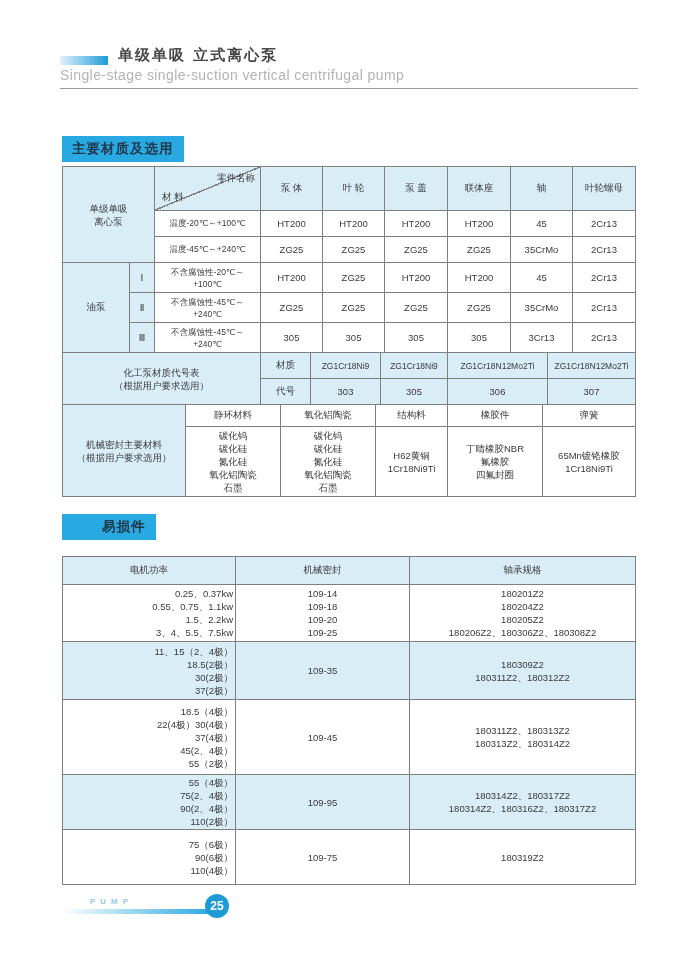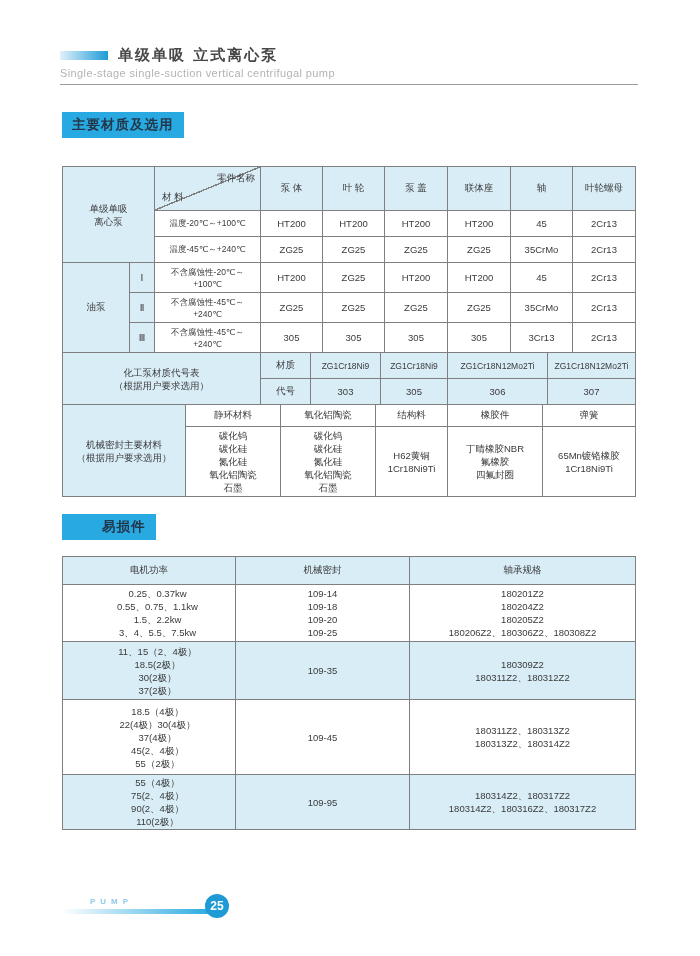--- a/index.html
+++ b/index.html
@@ -3,31 +3,31 @@
 <meta charset="utf-8">
 <style>
   html,body { margin:0; padding:0; }
   body {
     position:relative; width:700px; height:956px; background:#ffffff;
     font-family:"Liberation Sans","DejaVu Sans",sans-serif; color:#3a3a3a;
   }
 
   
   .doc-header { position:absolute; left:60px; top:46px; width:578px; }
-  .brand-row { display:flex; align-items:center; }
+  .brand-row { display:flex; align-items:flex-end; }
   .grad-bar { width:48px; height:9px; background:linear-gradient(to right,#e2f1fa,#1e9bd7); }
   .title-cn { margin-left:10px; font-family:"DejaVu Serif","Liberation Serif",serif;
               font-weight:bold; font-size:15px; color:#474747; letter-spacing:2px; }
-  .title-en { margin-top:2px; font-size:11px; color:#b3b3b3; letter-spacing:0.4px; }
+  .title-en { margin-top:2px; font-size:14px; color:#b3b3b3; letter-spacing:0.4px; }
   .header-rule { margin-top:5px; border-top:1px solid #9b9b9b; height:0; }
 
   
   .section-title { position:absolute; left:62px; background:#29a9e1; color:#22374a;
                    font-size:13.5px; font-weight:bold; padding:4px 10px; letter-spacing:1px; }
-  #sec1-title { top:112px; }
+  #sec1-title { top:136px; }
   #sec2-title { top:514px;padding-left:40px; }
 
   
   table { border-collapse:collapse; table-layout:fixed; }
   td, th { border:1px solid #7f7f7f; text-align:center; vertical-align:middle;
            font-size:9.5px; font-weight:normal; padding:0 2px; overflow:hidden; color:#3a3a3a; }
   .blue { background:#d9edf7; }
   .lines { white-space:pre-line; line-height:13px; }
   .cond { font-size:8.5px; }
 
@@ -37,21 +37,21 @@
   
   .diag { position:relative; padding:16px; }
   .diag::after { content:""; position:absolute; left:0; top:0; width:100%; height:100%;
     background:linear-gradient(to bottom right,
       transparent calc(50% - 0.7px), #7f7f7f calc(50% - 0.7px),
       #7f7f7f calc(50% + 0.7px), transparent calc(50% + 0.7px)); }
   .diag-top { position:absolute; top:5px; right:5px; z-index:1; }
   .diag-bottom { position:absolute; bottom:6px; left:7px; z-index:1; }
 
   #table2-wrap { position:absolute; left:62px; top:556px; }
-  .power { text-align:center; padding-left:19px;margin-top:20px; }
+  .power { text-align:right; padding-left:19px;margin-top:20px; }
 
   
   .footer { position:absolute; left:62px; top:894px; width:220px; height:36px; }
   .pump-word { position:absolute; left:28px; top:3px; font-size:8px; color:#8fc9e9;
                letter-spacing:5px; font-weight:bold; }
   .swoosh { position:absolute; left:0; top:15px; width:150px; height:5px; border-radius:3px;
             background:linear-gradient(to right, rgba(41,169,225,0), #29a9e1); }
   .page-badge { position:absolute; left:143px; top:0; width:24px; height:24px; border-radius:50%;
                 background:#1e9bd7; color:#ffffff; font-size:12px; font-weight:bold;
                 line-height:24px; text-align:center; }
@@ -272,20 +272,27 @@
     </tr>
     <tr style="height:55px">
       <td class="blue lines power">55（4极）
 75(2、4极）
 90(2、4极）
 110(2极）</td>
       <td class="blue lines">109-95</td>
       <td class="blue lines">180314Z2、180317Z2
 180314Z2、180316Z2、180317Z2</td>
     </tr>
+    <tr style="height:55px">
+      <td class="lines power">75（6极）
+90(6极）
+110(4极）</td>
+      <td class="lines">109-75</td>
+      <td class="lines">180319Z2</td>
+    </tr>
   </tbody>
     </table>
 </div>
 
 <div class="footer">
   <div class="pump-word">PUMP</div>
   <div class="swoosh"></div>
   <div class="page-badge">25</div>
 </div>
 

